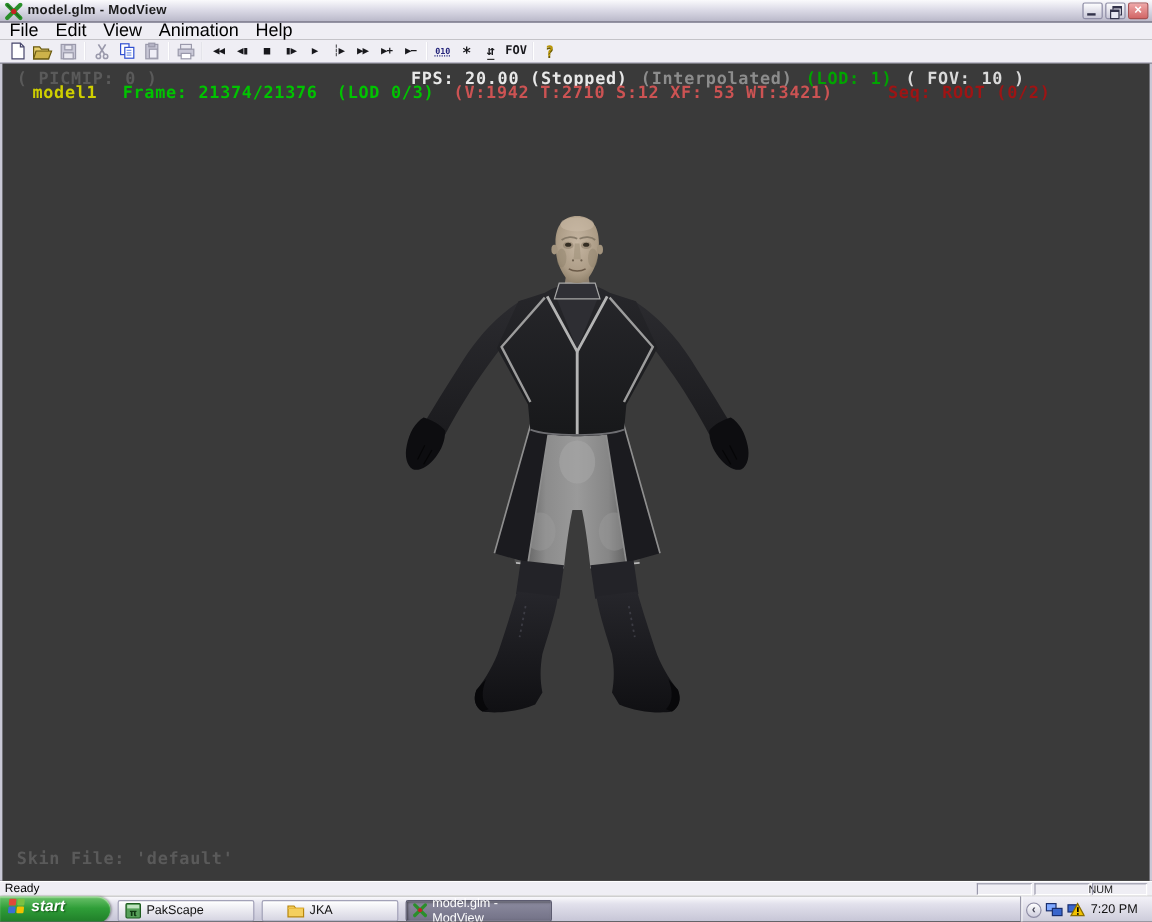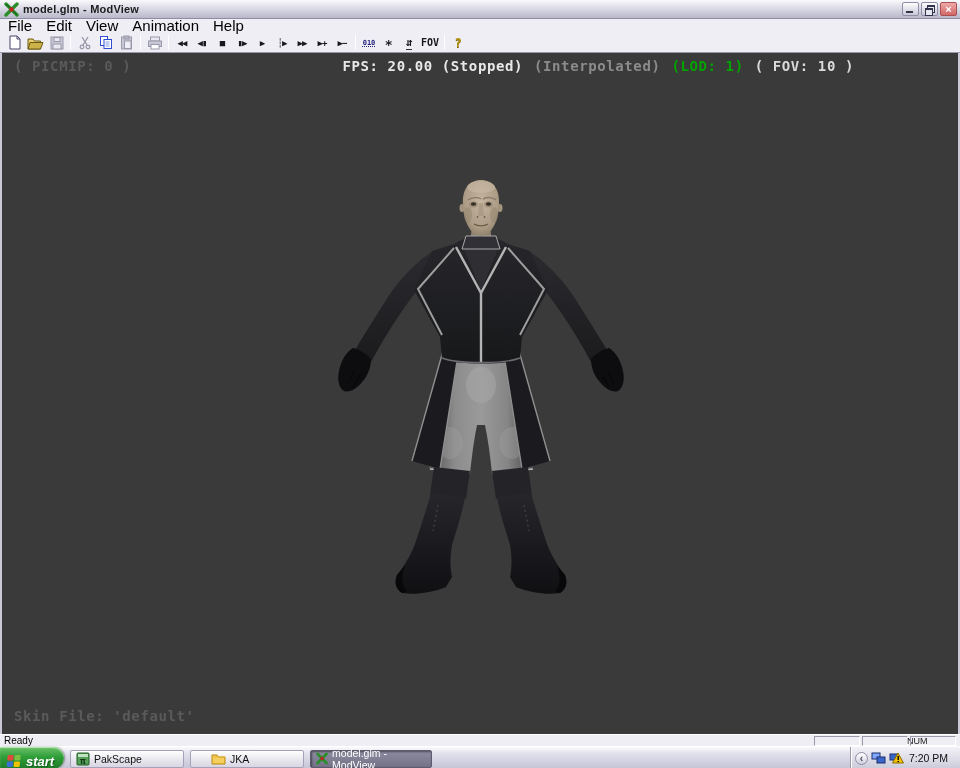--- a/index.html
+++ b/index.html
@@ -37,21 +37,21 @@
   .ov { position:absolute; font-family:"DejaVu Sans Mono", monospace; font-size:14px; font-weight:bold; letter-spacing:.6px; white-space:pre; }
   .ov-row { display:flex;padding-left:13px; }
 
   
   .statusbar { height:12px; background:#efeef4; border-top:1px solid #fff; display:flex; align-items:center; font-size:10px; color:#000; padding:0 4px; }
   .statusbar .ready { flex:1; }
   .spanel { height:10px; border:1px solid; border-color:#9a99ab #fff #fff #9a99ab; margin-left:2px; font-size:9px; text-align:center; line-height:9px; color:#222;padding-left:44px; }
 
   
   .taskbar { height:22px; background:linear-gradient(180deg,#fbfbfd 0%,#e2e1ec 30%,#c6c5d6 100%); border-top:1px solid #fff; display:flex; align-items:center; position:relative; }
-  .startbtn { height:22px; width:64px; border-radius:0 11px 11px 0; background:linear-gradient(180deg,#6cc26c 0%,#2f9e38 45%,#1f7c28 100%); box-shadow:inset 0 1px 1px #b8e8b0, 1px 0 2px rgba(0,0,0,.4); display:flex; align-items:flex-end; gap:4px; padding-left:5px; color:#fff; font-weight:bold; font-style:italic; font-size:13px; text-shadow:1px 1px 1px #135c18; }
+  .startbtn { height:22px; width:92px; border-radius:0 11px 11px 0; background:linear-gradient(180deg,#6cc26c 0%,#2f9e38 45%,#1f7c28 100%); box-shadow:inset 0 1px 1px #b8e8b0, 1px 0 2px rgba(0,0,0,.4); display:flex; align-items:flex-start; gap:4px; padding-left:5px; color:#fff; font-weight:bold; font-style:italic; font-size:13px; text-shadow:1px 1px 1px #135c18; }
   .taskbtn { height:18px; margin:2px 0 0 6px; border:1px solid #a3a2b8; border-radius:2px; background:linear-gradient(180deg,#fefefe,#d6d5e2); display:flex; align-items:center; gap:4px; padding:0 5px; font-size:10.5px; color:#111; box-shadow:inset 0 1px 0 #fff; }
   .taskbtn.active { background:linear-gradient(180deg,#8d8ca0,#737287); border-color:#5c5b70; color:#fff; box-shadow:inset 1px 1px 2px rgba(0,0,0,.45); }
   .tray { position:absolute; right:0; top:0; height:22px; width:110px; display:flex; align-items:center; gap:3px; border-left:1px solid #9a99ab; box-shadow:inset 1px 0 0 #fff; padding-left:4px; background:linear-gradient(180deg,#f3f2f8,#cbcad9); }
   .chev { width:13px; height:13px; border-radius:50%; border:1px solid #8e8da5; background:linear-gradient(180deg,#fff,#cfcede); font-size:10px; line-height:11px; text-align:center; color:#445; font-weight:bold; }
   .clock { font-size:10.5px; color:#111; margin-left:2px; }
 </style>
 </head>
 <body>
 
 <div class="app">
@@ -149,20 +149,27 @@
   </div>
 
   <div class="viewport">
 
     <span class="ov" style="left: 12px; top: 5px; color: rgb(90, 90, 90);">( PICMIP: 0 )</span>
     <div class="ov ov-row" style="right:104px; top:5px; gap:11px;">
       <span style="color: rgb(232, 232, 232);">FPS: 20.00 (Stopped)</span>
       <span style="color: rgb(140, 140, 140);">(Interpolated)</span>
       <span style="color: rgb(0, 164, 0);">(LOD: 1)</span>
       <span style="color: rgb(218, 218, 218);">( FOV: 10 )</span>
+    </div>
+    <div class="ov ov-row" style="left:12px; top:17px;">
+      <span style="color: rgb(207, 207, 0);">model1</span>
+      <span style="margin-left: 21px; color: rgb(0, 196, 0);">Frame: 21374/21376</span>
+      <span style="margin-left: 16px; color: rgb(0, 196, 0);">(LOD 0/3)</span>
+      <span style="margin-left: 16px; color: rgb(204, 83, 83);">(V:1942 T:2710 S:12 XF: 53 WT:3421)</span>
+      <span style="margin-left: 46px; color: rgb(158, 20, 20);">Seq: ROOT (0/2)</span>
     </div>
     <span class="ov" style="left: 12px; bottom: 10px; color: rgb(90, 90, 90);">Skin File: 'default'</span>
 
     <svg width="956" height="681" viewBox="0 0 956 681" style="display:block;">
       <defs>
         <radialGradient id="gSkin" cx="50%" cy="40%" r="65%">
           <stop offset="0%" stop-color="#c6b6a2"></stop>
             <stop offset="70%" stop-color="#ac9c86"></stop>
             <stop offset="100%" stop-color="#8a7c66"></stop>
         </radialGradient>

